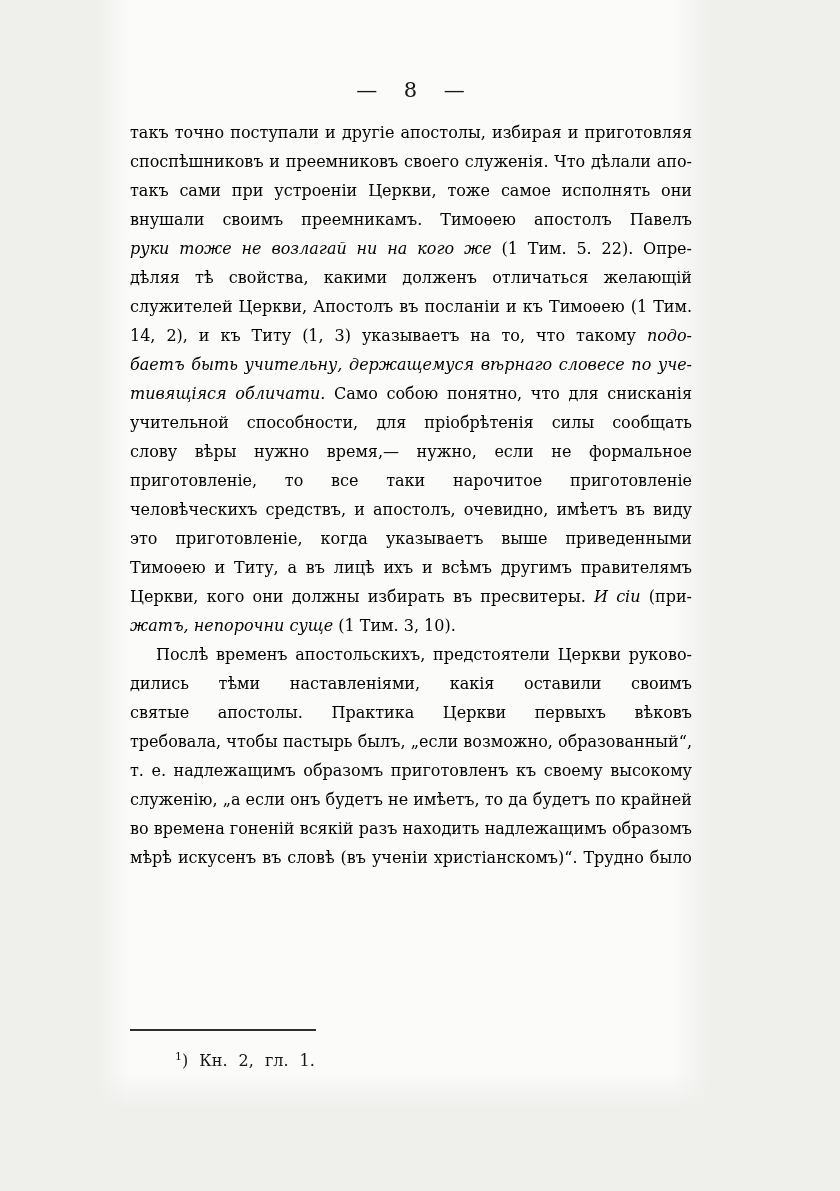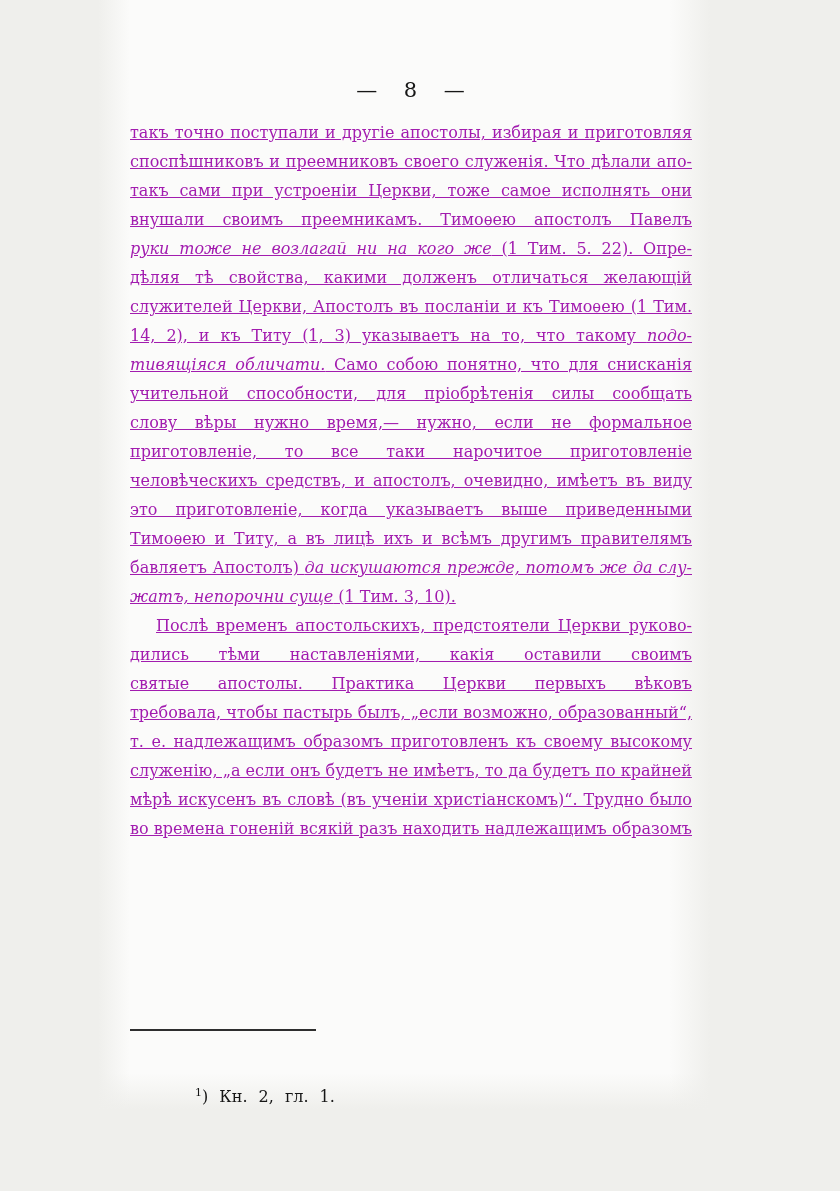--- a/index.html
+++ b/index.html
@@ -23,40 +23,39 @@
   .page-header{
     position:absolute;z-index:1;
     left:130px;width:562px;top:78px;height:28px;
     text-align:center;font-size:21px;letter-spacing:1px;word-spacing:18px;
     color:#161616;
   }
   .body-text{
     position:absolute;z-index:1;
     left:130px;top:118px;width:562px;
     font-size:16px;line-height:29px;
-    color:#a21caf;
-    text-decoration:underline;
+    color:#000000;
   }
   .line{
     height:29px;line-height:29px;overflow:hidden;
     text-align:justify;text-align-last:justify;
   }
   .line.line-end{text-align-last:left;}
   .line.indent{text-indent:26px;}
   .line em{font-style:italic;}
   sup{font-size:11px;line-height:0;vertical-align:super;}
   .footnote-rule{
     position:absolute;z-index:1;
     left:130px;top:1029px;width:186px;height:2px;
     background:#2e2e2e;
   }
   .footnote{
     position:absolute;z-index:1;
-    left:175px;top:1082px;width:400px;height:29px;line-height:29px;
-    font-size:16px;word-spacing:6px;color:#161616;margin-left:20px;
+    left:175px;top:1046px;width:400px;height:29px;line-height:29px;
+    font-size:16px;word-spacing:6px;color:#161616;
   }
 </style>
 </head>
 <body>
 
 <div class="canvas">
   <div class="vignette"></div>
 
   <div class="page-header">
     <span>— 8 —</span>
@@ -64,37 +63,38 @@
 
   <div class="body-text">
       <div class="line"><span>такъ точно поступали и другіе апостолы, избирая и приготовляя</span></div>
       <div class="line"><span>споспѣшниковъ и преемниковъ своего служенія. Что дѣлали апо-</span></div>
       <div class="line"><span>такъ сами при устроеніи Церкви, тоже самое исполнять они</span></div>
       <div class="line"><span>внушали своимъ преемникамъ. Тимоѳею апостолъ Павелъ пишетъ:</span></div>
       <div class="line"><em>руки тоже не возлагай ни на кого же</em><span> (1 Тим. 5. 22). Опре-</span></div>
       <div class="line"><span>дѣляя тѣ свойства, какими долженъ отличаться желающій пресви-</span></div>
       <div class="line"><span>служителей Церкви, Апостолъ въ посланіи и къ Тимоѳею (1 Тим.</span></div>
       <div class="line"><span>14, 2), и къ Титу (1, 3) указываетъ на то, что такому </span><em>подо-</em></div>
+      <div class="line"><em>баетъ быть учительну, держащемуся вѣрнаго словесе по уче-</em></div>
       <div class="line"><em>тивящіяся обличати.</em><span> Само собою понятно, что для снисканія</span></div>
       <div class="line"><span>учительной способности, для пріобрѣтенія силы сообщать другимъ</span></div>
       <div class="line"><span>слову вѣры нужно время,— нужно, если не формальное школьное</span></div>
       <div class="line"><span>приготовленіе, то все таки нарочитое приготовленіе посредствомъ</span></div>
       <div class="line"><span>человѣческихъ средствъ, и апостолъ, очевидно, имѣетъ въ виду</span></div>
       <div class="line"><span>это приготовленіе, когда указываетъ выше приведенными словами</span></div>
       <div class="line"><span>Тимоѳею и Титу, а въ лицѣ ихъ и всѣмъ другимъ правителямъ</span></div>
-      <div class="line"><span>бавляетъ Апостолъ) </span><em>да искушаются прежде, потомъ же да слу-</em></div>
+      <div class="line"><span>Церкви, кого они должны избирать въ пресвитеры. </span><em>И сіи</em><span> (при-</span></div>
       <div class="line line-end"><em>жатъ, непорочни суще</em><span> (1 Тим. 3, 10).</span></div>
       <div class="line indent"><span>Послѣ временъ апостольскихъ, предстоятели Церкви руково-</span></div>
       <div class="line"><span>дились тѣми наставленіями, какія оставили своимъ образованный</span></div>
       <div class="line"><span>святые апостолы. Практика Церкви первыхъ вѣковъ христіанства,</span></div>
       <div class="line"><span>требовала, чтобы пастырь былъ, „если возможно, образованный“,</span></div>
       <div class="line"><span>т. е. надлежащимъ образомъ приготовленъ къ своему высокому</span></div>
       <div class="line"><span>служенію, „а если онъ будетъ не имѣетъ, то да будетъ по крайней</span></div>
+      <div class="line"><span>во времена гоненій всякій разъ находить надлежащимъ образомъ</span></div>
       <div class="line"><span>мѣрѣ искусенъ въ словѣ (въ ученіи христіанскомъ)“. Трудно было</span></div>
-      <div class="line"><span>во времена гоненій всякій разъ находить надлежащимъ образомъ</span></div>
     </div>
 
   <div class="footnote-rule"></div>
 
   <div class="footnote">
     <sup>1</sup><span>) Кн. 2, гл. 1.</span>
   </div>
 </div>
 
 </body></html>

